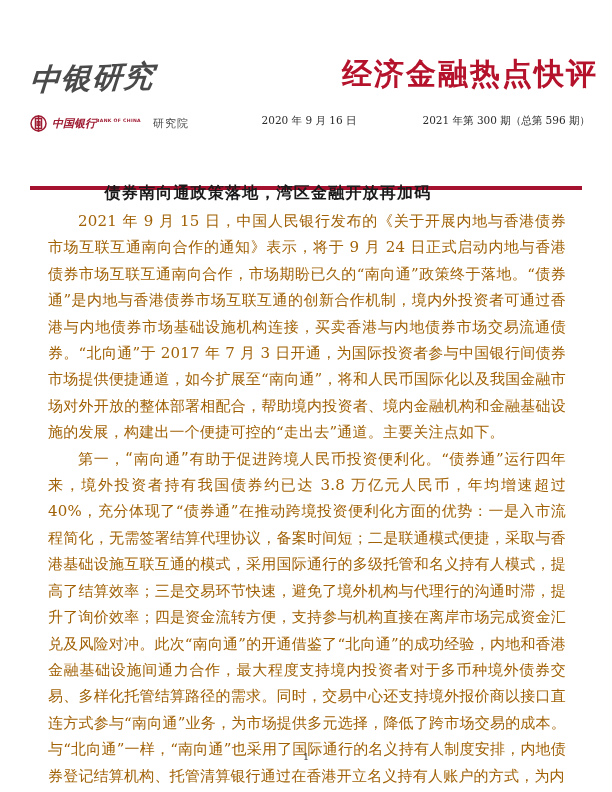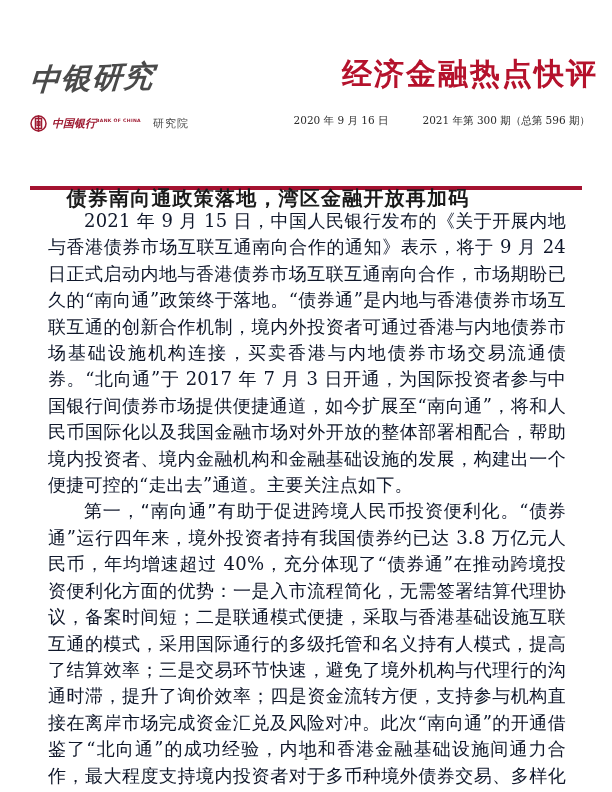--- a/index.html
+++ b/index.html
@@ -108,59 +108,60 @@
   .issue-row {
     position: absolute;
     right: 22px;
     top: 70px;
     display: flex;
     align-items: baseline;
     font-family: "DejaVu Serif", "Liberation Serif", serif;
     font-size: 10.5px;
     color: #2b2b2b;
     white-space: nowrap;
+    gap: 32px;
   }
   .issue-date { margin-right: 34px; }
 
   .rule-red {
     position: absolute;
     left: 30px;
     top: 142px;
     width: 552px;
     height: 4px;
     background: #a41230;
   }
 
   
   .article-title {
     position: absolute;
     left: 0;
     top: 172px;
     width: 536px;
     text-align: center;
     font-family: "DejaVu Sans", "Liberation Sans", sans-serif;
-    font-size: 20px;
+    font-size: 16px;
     font-weight: 700;
     letter-spacing: 1.2px;
     color: #1a1a1a;
   }
 
   .body-wrap {
     position: absolute;
     left: 48px;
     top: 208px;
     width: 518px;
   }
 
   p.para {
     margin: 0 0 0 0;
     font-family: "DejaVu Serif", "Liberation Serif", serif;
-    font-size: 18px;
+    font-size: 15px;
     line-height: 26.4px;
-    color: #0f172a;
+    color: #a16207;
     text-align: justify;
     text-justify: inter-ideograph;
     text-indent: 2em;
     letter-spacing: 0.2px;
   }
   p.para + p.para { margin-top: 0px; }
 
   .lead {
     font-weight: 400;
     font-family: "DejaVu Sans", "Liberation Sans", sans-serif;

